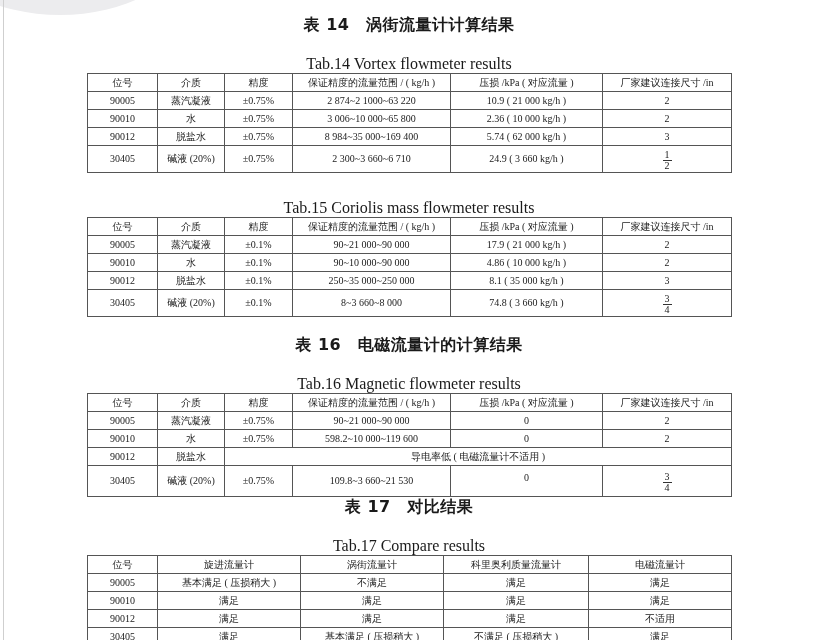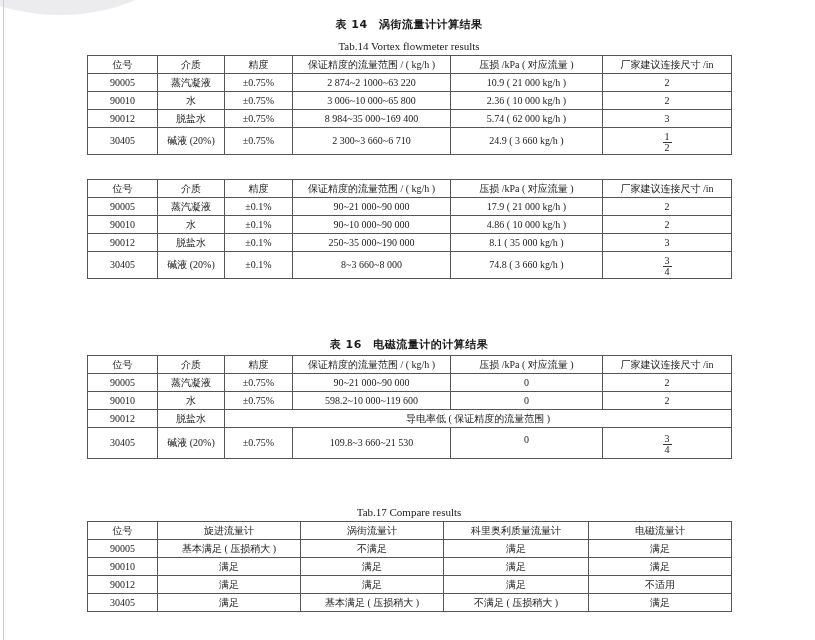--- a/index.html
+++ b/index.html
@@ -10,23 +10,23 @@
     color:#1a1a1a;
   }
   .left-rule { position:absolute; left:3px; top:0; width:1px; height:640px; background:#cfcfcf; }
   .corner-arc {
     position:absolute; left:-60px; top:-120px; width:240px; height:135px;
     border-radius:50%; background:#ececee;
   }
   .block { position:absolute; left:87px; width:644px; }
   .title {
     text-align:center; font-family:"DejaVu Sans","Liberation Sans",sans-serif;
-    font-weight:bold; font-size:11px; height:16px; line-height:16px; letter-spacing:0.5px;
-  }
-  .subtitle { text-align:center; font-size:11px; height:14px; line-height:14px; margin-top:6px; }
+    font-weight:bold; font-size:16px; height:16px; line-height:16px; letter-spacing:0.5px;
+  }
+  .subtitle { text-align:center; font-size:16px; height:14px; line-height:14px; margin-top:24px; }
   table { border-collapse:collapse; width:644px; table-layout:fixed; margin-top:2px; }
   td, th {
     border:1px solid #555; font-size:10px; font-weight:normal; text-align:center;
     padding:0; height:17px; line-height:16px; white-space:nowrap; overflow:hidden;
   }
   table.outer { border:1.6px solid #333; }
   tr.tall td { height:26px; }
   .frac { display:inline-flex; flex-direction:column; align-items:center; line-height:10px; font-size:10px; }
   .frac .num { border-bottom:1px solid #333; padding:0 2px; }
   .top-align { vertical-align:top; padding-top:4px; }
@@ -93,20 +93,21 @@
           <span class="num">1</span>
           <span class="den">2</span>
         </span>
       </td>
     </tr>
   </tbody>
     </table>
 </div>
 
 <div class="block" style="top:177px;">
+  <div class="subtitle">Tab.15  Coriolis mass flowmeter results</div>
   <table class="outer">
     <colgroup>
         <col style="width:70px">
         <col style="width:67px">
         <col style="width:68px">
         <col style="width:158px">
         <col style="width:152px">
         <col style="width:129px">
       </colgroup>
     <tbody>
@@ -131,21 +132,21 @@
       <td>水</td>
       <td>±0.1%</td>
       <td>90~10 000~90 000</td>
       <td>4.86 ( 10 000 kg/h )</td>
       <td>2</td>
     </tr>
     <tr>
       <td>90012</td>
       <td>脱盐水</td>
       <td>±0.1%</td>
-      <td>250~35 000~190 000</td>
+      <td>250~35 000~250 000</td>
       <td>8.1 ( 35 000 kg/h )</td>
       <td>3</td>
     </tr>
     <tr class="tall">
       <td>30405</td>
       <td>碱液 (20%)</td>
       <td>±0.1%</td>
       <td>8~3 660~8 000</td>
       <td>74.8 ( 3 660 kg/h )</td>
       <td>
@@ -154,20 +155,21 @@
           <span class="den">4</span>
         </span>
       </td>
     </tr>
   </tbody>
     </table>
 </div>
 
 <div class="block" style="top:337px;">
   <div class="title">表 16　电磁流量计的计算结果</div>
+  <div class="subtitle">Tab.16  Magnetic flowmeter results</div>
   <table class="outer">
     <colgroup>
         <col style="width:70px">
         <col style="width:67px">
         <col style="width:68px">
         <col style="width:158px">
         <col style="width:152px">
         <col style="width:129px">
       </colgroup>
     <tbody>
@@ -191,40 +193,41 @@
       <td>90010</td>
       <td>水</td>
       <td>±0.75%</td>
       <td>598.2~10 000~119 600</td>
       <td>0</td>
       <td>2</td>
     </tr>
     <tr>
       <td>90012</td>
       <td>脱盐水</td>
-      <td colspan="4">导电率低 ( 保证精度的流量范围 )</td>
+      <td colspan="4">导电率低 ( 电磁流量计不适用 )</td>
     </tr>
     <tr class="tall">
       <td>30405</td>
       <td>碱液 (20%)</td>
       <td>±0.75%</td>
       <td>109.8~3 660~21 530</td>
       <td class="top-align">0</td>
       <td>
         <span class="frac">
           <span class="num">3</span>
           <span class="den">4</span>
         </span>
       </td>
     </tr>
   </tbody>
     </table>
 </div>
 
 <div class="block" style="top:499px;">
+  <div class="title">表 17　对比结果</div>
   <div class="subtitle">Tab.17  Compare results</div>
   <table class="outer">
     <colgroup>
         <col style="width:70px">
         <col style="width:143px">
         <col style="width:143px">
         <col style="width:145px">
         <col style="width:143px">
       </colgroup>
     <tbody>

